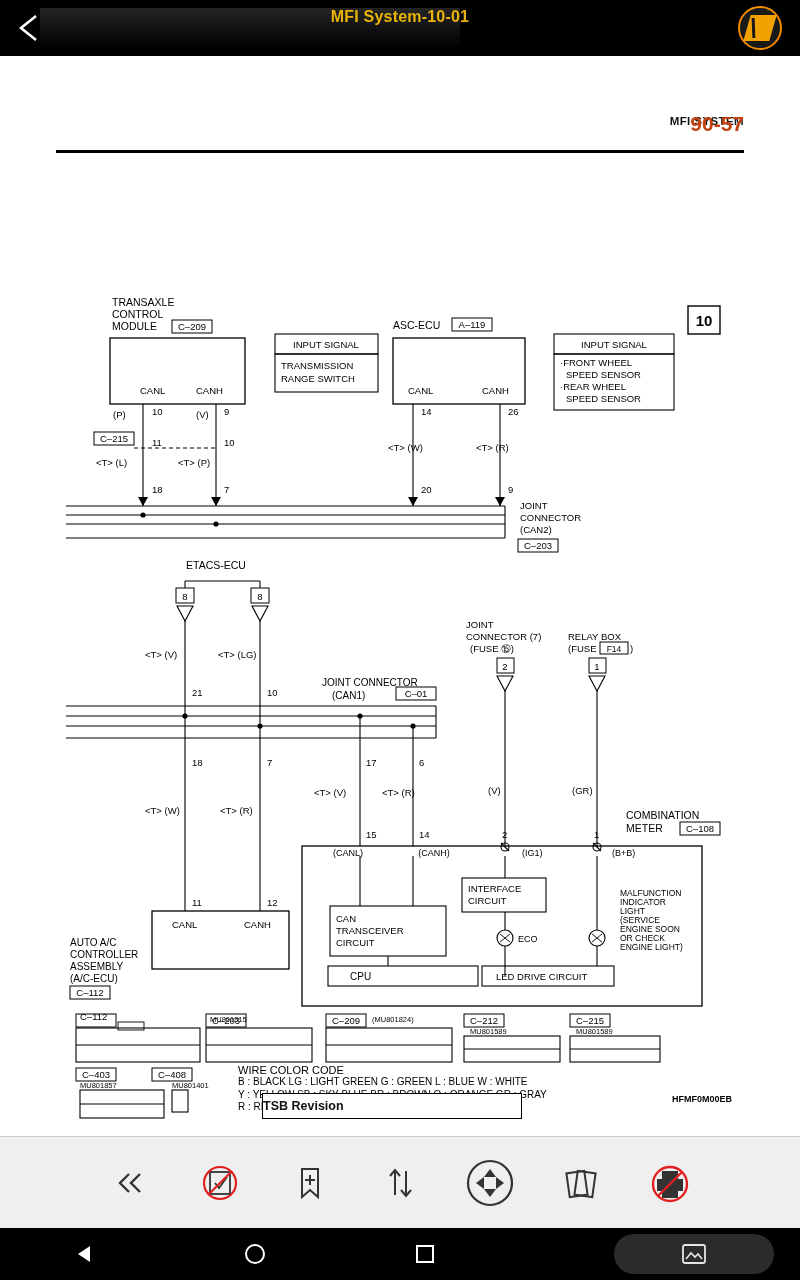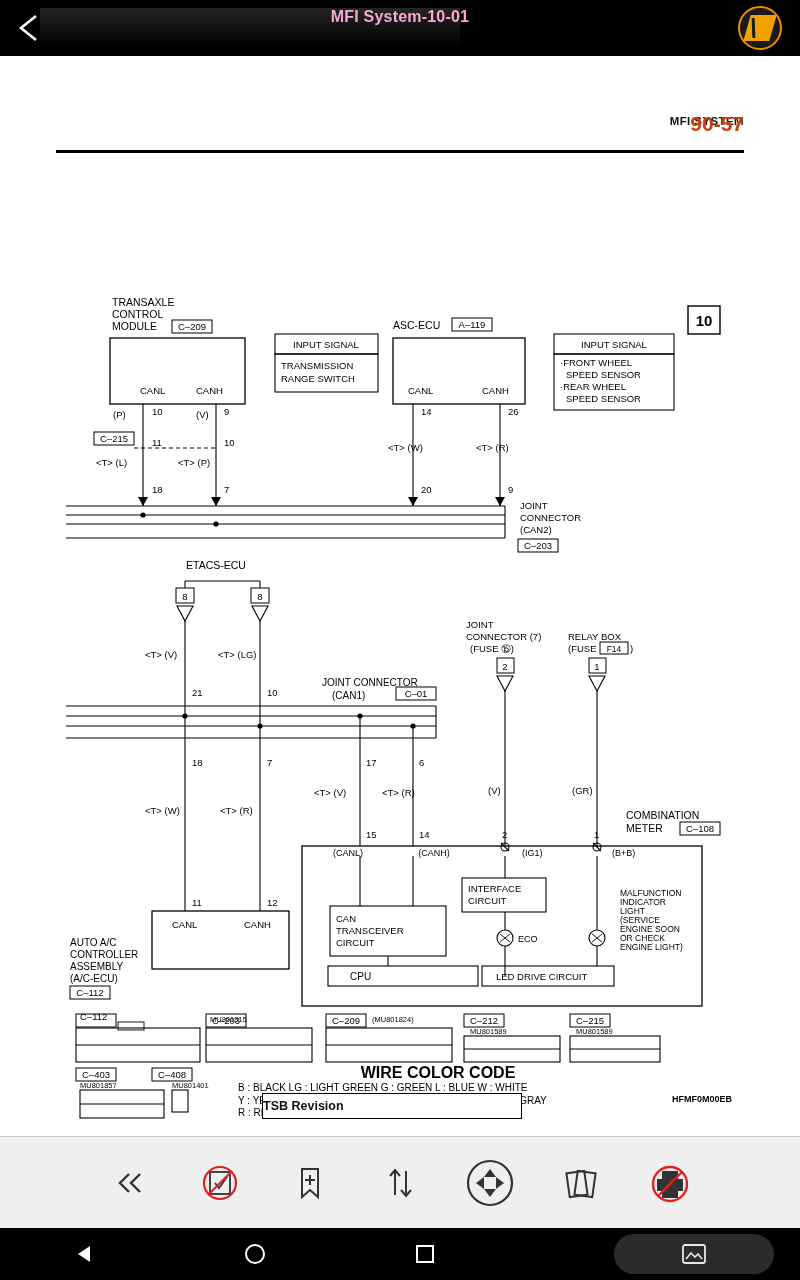--- a/index.html
+++ b/index.html
@@ -22,21 +22,21 @@
     opacity: .85;
   }
   .back-chevron {
     position: absolute; left: 14px; top: 12px; width: 30px; height: 32px;
     cursor: pointer;
   }
   .back-chevron svg { display: block; }
   .topbar-title {
     position: absolute; left: 0; top: 0; width: 800px; height: 56px;
     line-height: 34px; text-align: center; font-size: 16px; font-weight: bold;
-    color: #f9a8d4; letter-spacing: .2px; border-radius: 16px;
+    color: #eab308; letter-spacing: .2px; border-radius: 16px;
   }
   .topbar-logo {
     position: absolute; right: 18px; top: 6px; width: 44px; height: 44px;
     border-radius: 50%; background: #1a1a1a;
     border: 2px solid #f08c00;
     display: flex; align-items: center; justify-content: center;
   }
   .topbar-logo .inner {
     width: 26px; height: 26px; background: #f2a200;
     transform: skewX(-16deg);
@@ -373,21 +373,21 @@
           <rect x="80" y="924" width="84" height="28" stroke-width="1.1"></rect>
           <line x1="80" y1="938" x2="164" y2="938"></line>
           <text x="172" y="922" fill="#000" stroke="none" font-size="7.5">MU801401</text>
           <rect x="172" y="924" width="16" height="22" stroke-width="1.1"></rect>
 
           <text x="672" y="936" fill="#000" stroke="none" font-size="9" font-weight="bold">HFMF0M00EB</text>
         </g>
       </svg>
 
       <div style="position:absolute; left:238px; top:898px; width:400px;">
-        <div style="font-size:16px; font-weight:bold; color:#000; text-align:center;">WIRE COLOR CODE</div>
+        <div style="font-size:11px; font-weight:normal; color:#000; text-align:left;">WIRE COLOR CODE</div>
         <div style="font-size:10px; color:#000; line-height:12.5px;">B : BLACK    LG : LIGHT GREEN    G : GREEN    L : BLUE    W : WHITE</div>
         <div style="font-size:10px; color:#000; line-height:12.5px;">Y : YELLOW   SB : SKY BLUE   BR : BROWN    O : ORANGE    GR : GRAY</div>
         <div style="font-size:10px; color:#000; line-height:12.5px;">R : RED    P : PINK    V : VIOLET    PU : PURPLE    SI : SILVER</div>
       </div>
     </div>
 
     <div class="tsb">TSB Revision</div>
   </div>
 
   <div class="toolbar">

